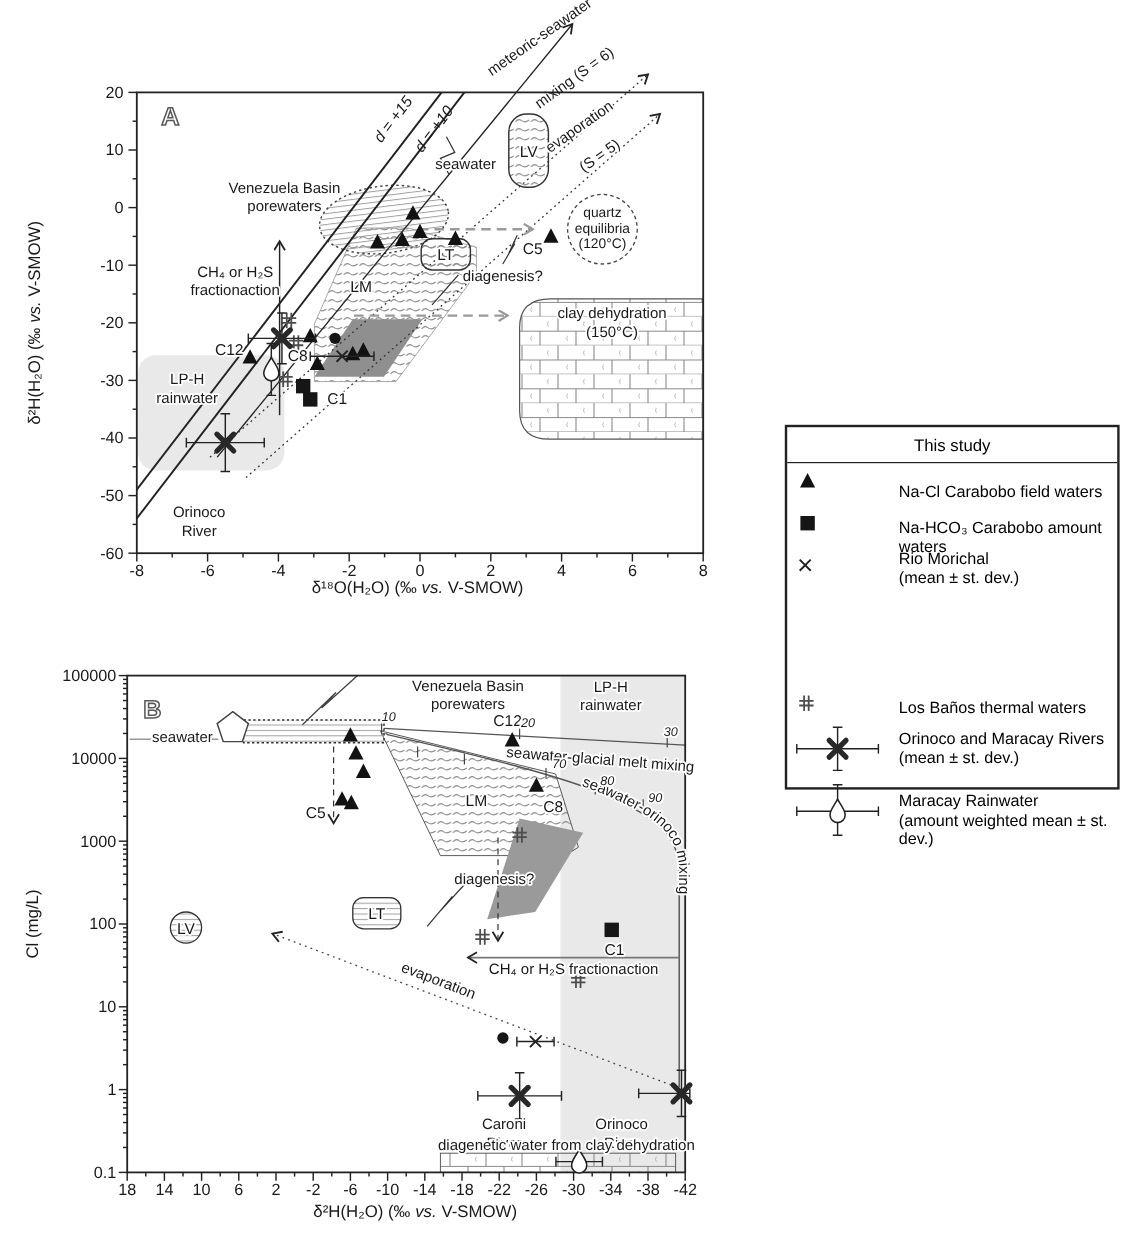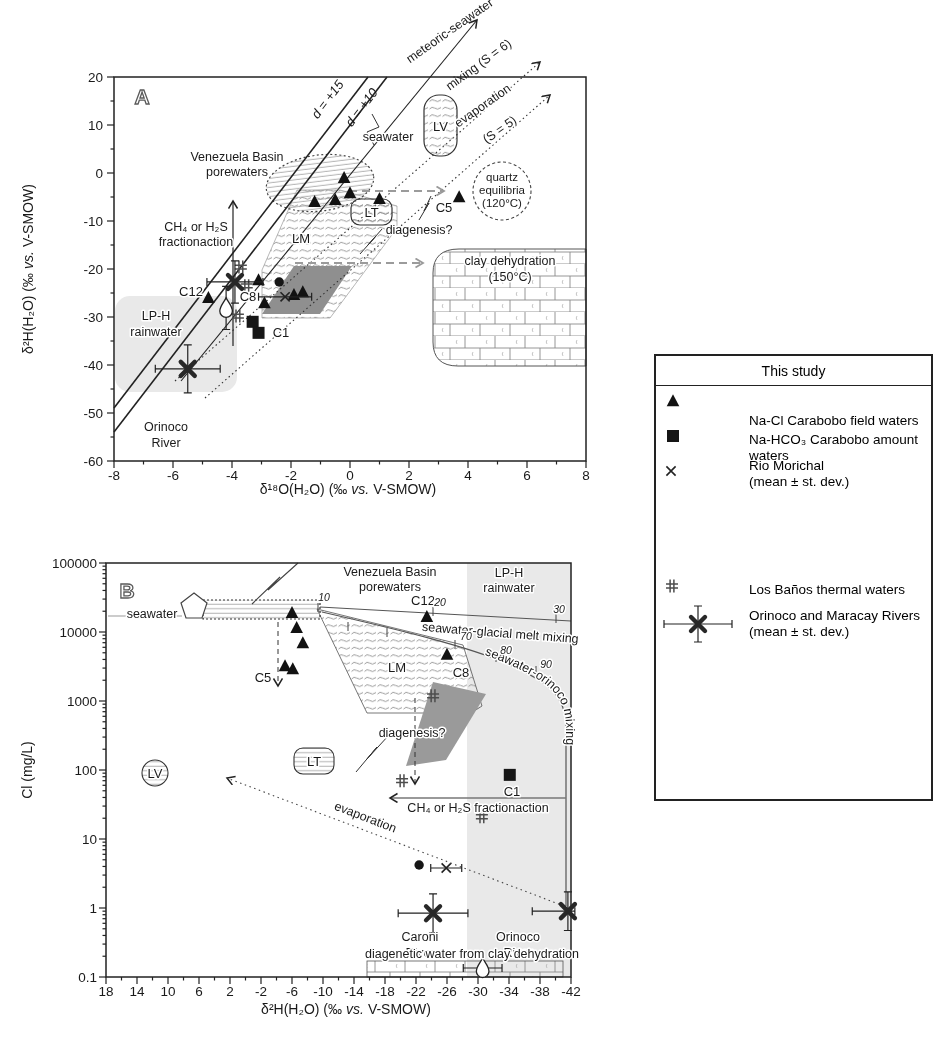--- a/index.html
+++ b/index.html
@@ -9,21 +9,21 @@
   .t{font-size:12.5px}
   .t13{font-size:13px}
   .t11{font-size:11.5px}
   .ti{font-size:10.5px;font-style:italic}
   .ital{font-style:italic}
   .tick{font-size:13.5px}
   .axt{font-size:14px}
   .halo{paint-order:stroke;stroke:#fff;stroke-width:3px;stroke-linejoin:round}
   .ol{font-size:21px;font-weight:bold;fill:#fff;stroke:#5a5a5a;stroke-width:1.3px}
   .err path, .err line{stroke:#222;stroke-width:1.2;fill:none}
-  .legend{position:absolute;left:654px;top:354px;width:279px;height:447px;border:2px solid #222;background:#fff;box-sizing:border-box}
+  .legend{position:absolute;left:654px;top:354px;width:279px;height:304px;border:2px solid #222;background:#fff;box-sizing:border-box}
   .leg-h{position:absolute;left:0;width:100%;text-align:center;font-size:14px}
   .leg-row{position:absolute;left:0;width:100%}
   .leg-sym{position:absolute;left:8px;width:80px;text-align:center}
   .leg-txt{position:absolute;left:93px;font-size:13.5px;line-height:15.5px}
 </style>
 </head>
 <body>
 
 <div class="fig">
 <svg width="948" height="1040" viewBox="0 0 948 1040">
@@ -414,21 +414,21 @@
 <div class="legend">
   <div class="leg-h" style="top:7px">This study</div>
   <div style="position:absolute;top:29px;left:0;width:100%;border-top:1.5px solid #222"></div>
 
   <div class="leg-row" style="top:36px;height:24px">
     <span class="leg-sym">
           <svg width="18" height="16">
             <use href="#sym-triangle" transform="translate(9,9)"></use>
           </svg>
         </span>
-    <span class="leg-txt" style="top:21px">Na-Cl Carabobo field waters</span>
+    <span class="leg-txt" style="top:10px">Na-Cl Carabobo field waters</span>
   </div>
   <div class="leg-row" style="top:72px;height:24px">
     <span class="leg-sym">
           <svg width="18" height="16">
             <use href="#sym-square" transform="translate(9,8)"></use>
           </svg>
         </span>
     <span class="leg-txt" style="top:4px">Na-HCO₃ Carabobo amount waters</span>
   </div>
   <div class="leg-row" style="top:100px;height:34px">
@@ -457,14 +457,26 @@
           <svg width="80" height="46">
             <path d="M6,22 H74 M6,18 V26 M74,18 V26 M40,4 V40 M36,4 H44 M36,40 H44" stroke="#222" stroke-width="1.2" fill="none"></path>
             <use href="#sym-xbold" transform="translate(40,22)"></use>
           </svg>
         </span>
     <span class="leg-txt" style="top:6px">
           <span style="display:block">Orinoco and Maracay Rivers</span>
           <span style="display:block">(mean ± st. dev.)</span>
         </span>
   </div>
+  <div class="leg-row" style="top:294px;height:50px">
+    <span class="leg-sym" style="left:2px">
+          <svg width="80" height="50">
+            <path d="M6,26 H74 M6,22 V30 M74,22 V30 M40,4 V46 M36,4 H44 M36,46 H44" stroke="#222" stroke-width="1.2" fill="none"></path>
+            <use href="#sym-drop" transform="translate(40,26)"></use>
+          </svg>
+        </span>
+    <span class="leg-txt" style="top:10px">
+          <span style="display:block">Maracay Rainwater</span>
+          <span style="display:block">(amount weighted mean ± st. dev.)</span>
+        </span>
+  </div>
 </div>
 </div>
 
 </body></html>

